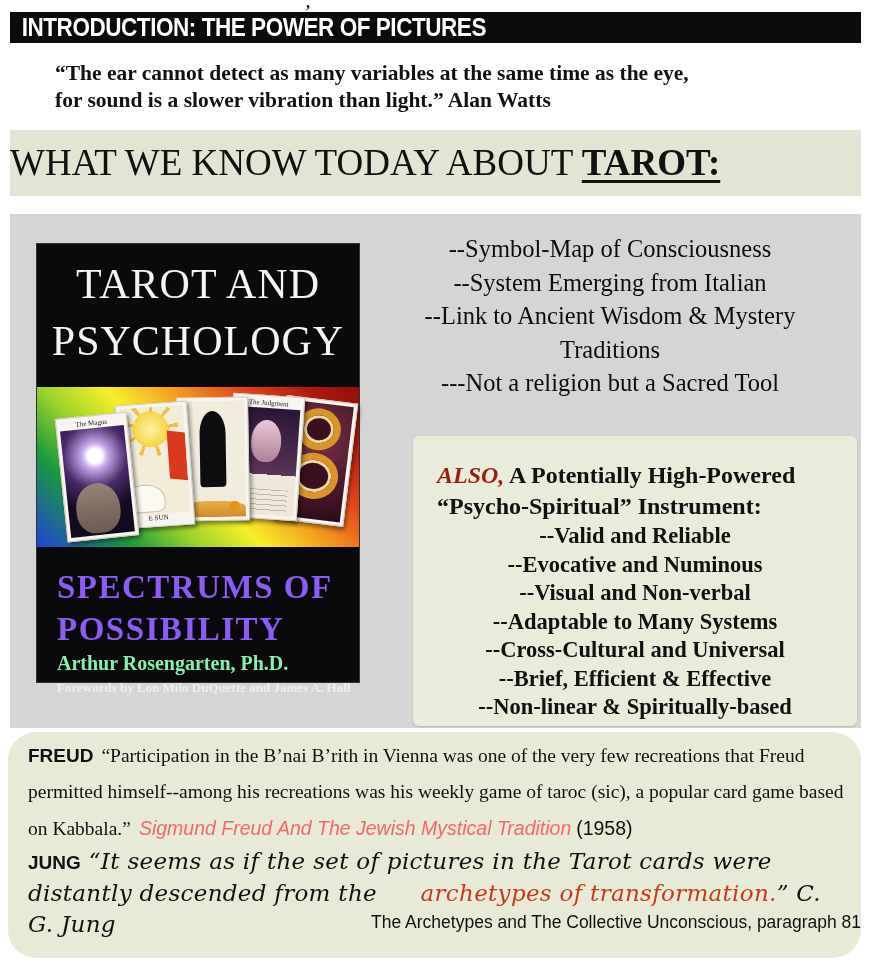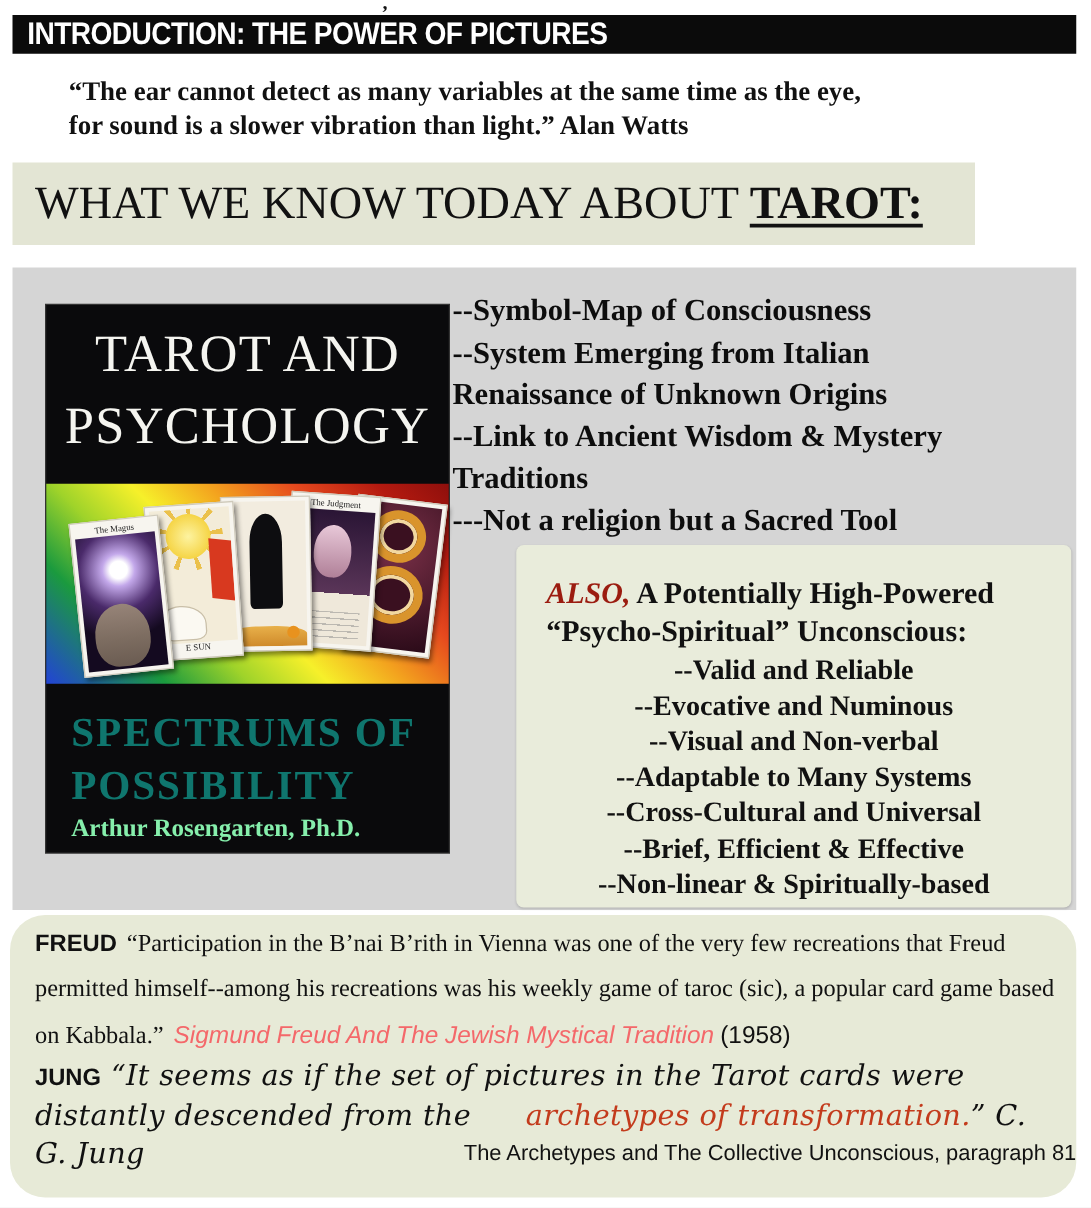--- a/index.html
+++ b/index.html
@@ -13,22 +13,22 @@
   .title-bar{position:absolute;left:10px;top:12px;width:851px;height:31px;background:#0b0b0b;}
   .title-bar-text{display:inline-block;color:#fff;font-family:"Liberation Sans",sans-serif;
         font-weight:bold;font-size:25px;line-height:31px;padding-left:13px;white-space:nowrap;
         transform:scaleX(.9);transform-origin:0 50%;letter-spacing:-.5px;}
 
   
   .watts{position:absolute;left:55px;top:60px;width:760px;font-weight:bold;font-size:21.5px;
         line-height:27px;white-space:pre-line;}
 
   
-  .heading-box{position:absolute;left:10px;top:130px;width:770px;height:66px;background:#e3e5d4;
-        font-size:37px;line-height:66px;padding-left:18px;box-sizing:border-box;white-space:nowrap;}
+  .heading-box{position:absolute;left:10px;top:130px;width:851px;height:66px;background:#e3e5d4;
+        font-size:37px;line-height:66px;box-sizing:border-box;white-space:nowrap;}
   .heading-em{font-weight:bold;text-decoration:underline;text-decoration-thickness:3px;text-underline-offset:5px;}
 
   
   .main-panel{position:absolute;left:10px;top:214px;width:851px;height:514px;background:#d5d5d5;}
 
   
   .book-cover{position:absolute;left:27px;top:30px;width:322px;height:438px;background:#0a0a0c;
         box-shadow:0 0 0 1px #333;}
   .cover-title{position:absolute;top:12px;left:0;width:100%;text-align:center;color:#f5f5f0;
         font-size:42px;line-height:57px;letter-spacing:1px;white-space:pre-line;}
@@ -66,28 +66,28 @@
   .art4{background:linear-gradient(#2a1535 0%,#5a3558 62%,#efe8da 62%,#efe8da 100%);}
   .face{position:absolute;top:12px;left:50%;transform:translateX(-50%);width:30px;height:42px;
         border-radius:50% 50% 45% 45%;background:linear-gradient(#e8c8d8,#b08098);}
   .art4::after{content:"";position:absolute;bottom:4px;left:7px;right:7px;height:22px;opacity:.5;
         background:repeating-linear-gradient(#888 0 1px,transparent 1px 5px);}
   .art5{background:radial-gradient(circle at 50% 30%,#7a3048,#2a0a18);}
   .ring{position:absolute;left:50%;transform:translateX(-50%);border-radius:50%;
         border:7px solid #d9942c;background:#3a1020;box-shadow:inset 0 0 0 3px #f2d8a0;box-sizing:border-box;}
   .r1{top:5px;width:44px;height:42px;}
   .r2{top:50px;width:50px;height:46px;}
-  .cover-sub{position:absolute;top:322px;left:20px;color:#0f766e;font-weight:bold;font-size:33px;
+  .cover-sub{position:absolute;top:322px;left:20px;color:#8b5cf6;font-weight:bold;font-size:33px;
         line-height:42px;letter-spacing:1.5px;white-space:pre-line;}
   .cover-author{position:absolute;top:408px;left:20px;color:#86efac;font-weight:bold;font-size:20px;}
   .cover-forewords{position:absolute;top:436px;left:20px;color:#eee;font-weight:bold;font-size:13px;}
 
   
-  .known-list{position:absolute;left:352px;top:18px;width:496px;
-        font-weight:bold;font-size:24.5px;line-height:33.5px;color:#0d0d0d;}
+  .known-list{position:absolute;left:352px;top:18px;width:496px;text-align:center;
+        font-weight:normal;font-size:24.5px;line-height:33.5px;color:#0d0d0d;}
 
   
   .also-box{position:absolute;left:403px;top:222px;width:444px;height:290px;background:#e9ecdb;
         border-radius:6px;box-shadow:0 1px 2px rgba(0,0,0,.15);}
   .also-intro{position:absolute;top:24px;left:24px;right:10px;font-weight:bold;font-size:24px;line-height:31px;}
   .also-red{color:#9b1c10;font-style:italic;}
   .also-items{position:absolute;top:86px;left:0;width:100%;text-align:center;
         font-weight:bold;font-size:22.5px;line-height:28.5px;}
 
   
@@ -153,35 +153,35 @@
         <div class="tcard c5">
           <div class="tcard-art art5">
             <div class="ring r1"></div>
             <div class="ring r2"></div>
           </div>
         </div>
       </div>
       <div class="cover-sub">SPECTRUMS OF
 POSSIBILITY</div>
       <div class="cover-author">Arthur Rosengarten, Ph.D.</div>
+      <div class="cover-forewords">Forewords by Lon Milo DuQuette and James A. Hall</div>
     </div>
 
     <div class="known-list">
       <div>--Symbol-Map of Consciousness</div>
       <div>--System Emerging from Italian</div>
-      <div>Renaissance of Unknown Origins</div>
       <div>--Link to Ancient Wisdom &amp; Mystery</div>
       <div>Traditions</div>
       <div>---Not a religion but a Sacred Tool</div>
     </div>
 
     <div class="also-box">
       <div class="also-intro">
         <div><span class="also-red">ALSO,</span><span> A Potentially High-Powered</span></div>
-        <div>“Psycho-Spiritual” Unconscious:</div>
+        <div>“Psycho-Spiritual” Instrument:</div>
       </div>
       <div class="also-items">
         <div>--Valid and Reliable</div>
         <div>--Evocative and Numinous</div>
         <div>--Visual and Non-verbal</div>
         <div>--Adaptable to Many Systems</div>
         <div>--Cross-Cultural and Universal</div>
         <div>--Brief, Efficient &amp; Effective</div>
         <div>--Non-linear &amp; Spiritually-based</div>
       </div>

